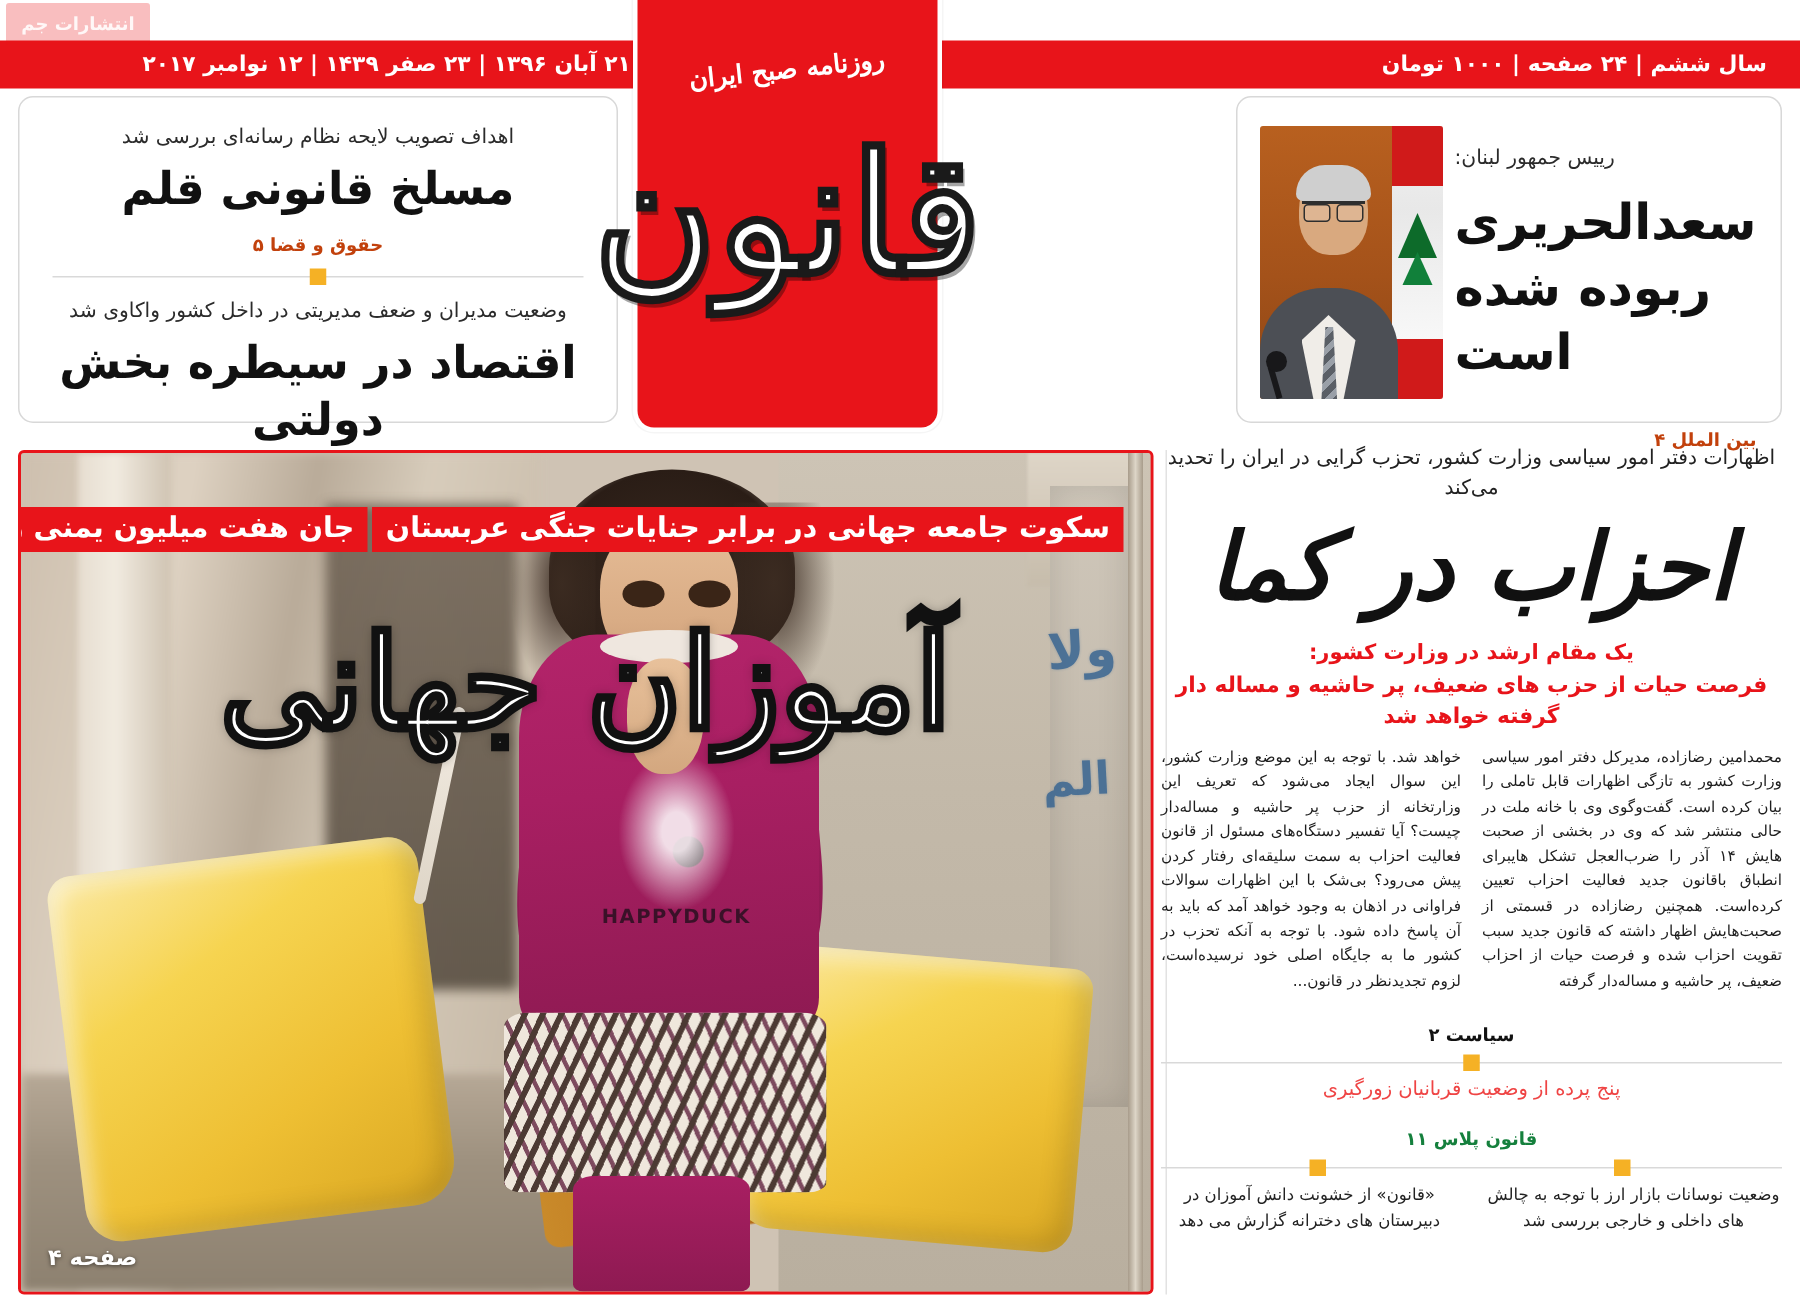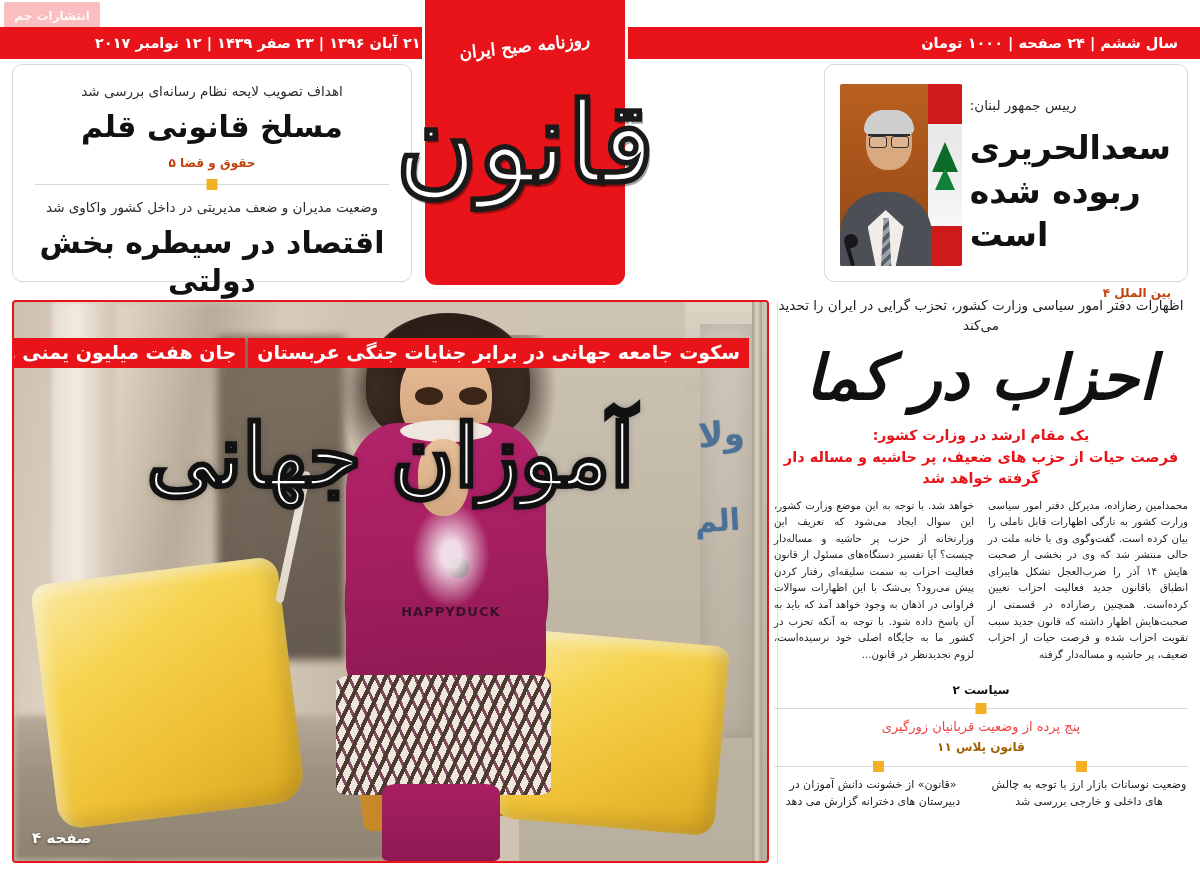--- a/index.html
+++ b/index.html
@@ -649,22 +649,22 @@
     direction: rtl;
     line-height: 1.2;
     margin-top: 4px;
     letter-spacing: -1px;
   }
   .mid-ref {
     text-align: center;
     font-size: 12px;
     font-weight: bold;
     direction: rtl;
-    margin-top: 6px;
-    color: #a16207;
+    margin-top: 18px;
+    color: #15803d;
   }
 
   .bottom-row {
     display: flex;
     flex-direction: row;
     gap: 18px;
     direction: rtl;
   }
   .bottom-cell { flex: 1; text-align: center; }
   .bc-kicker {

